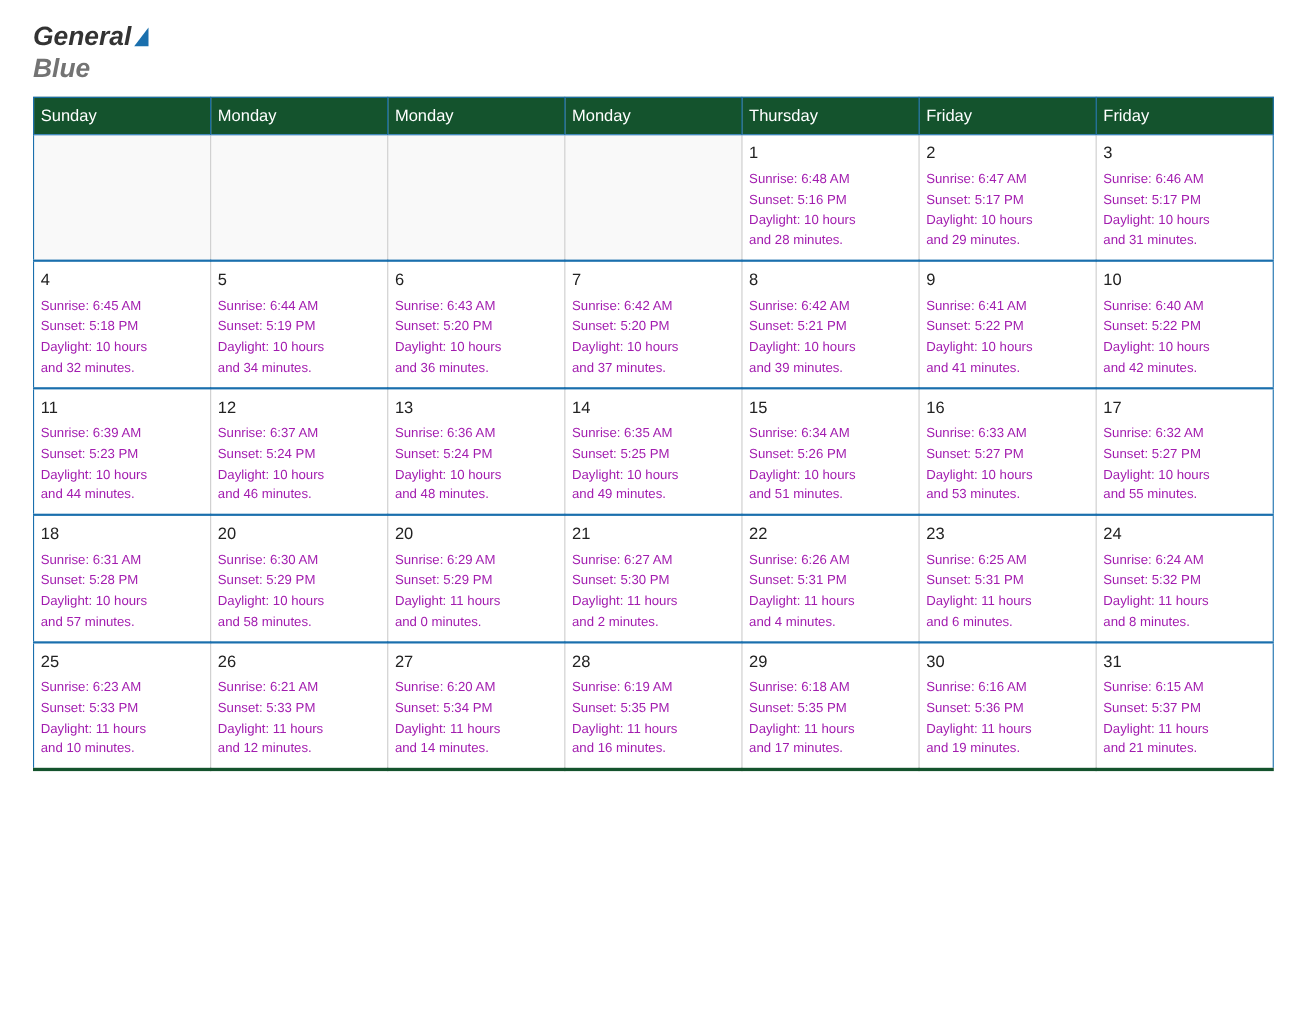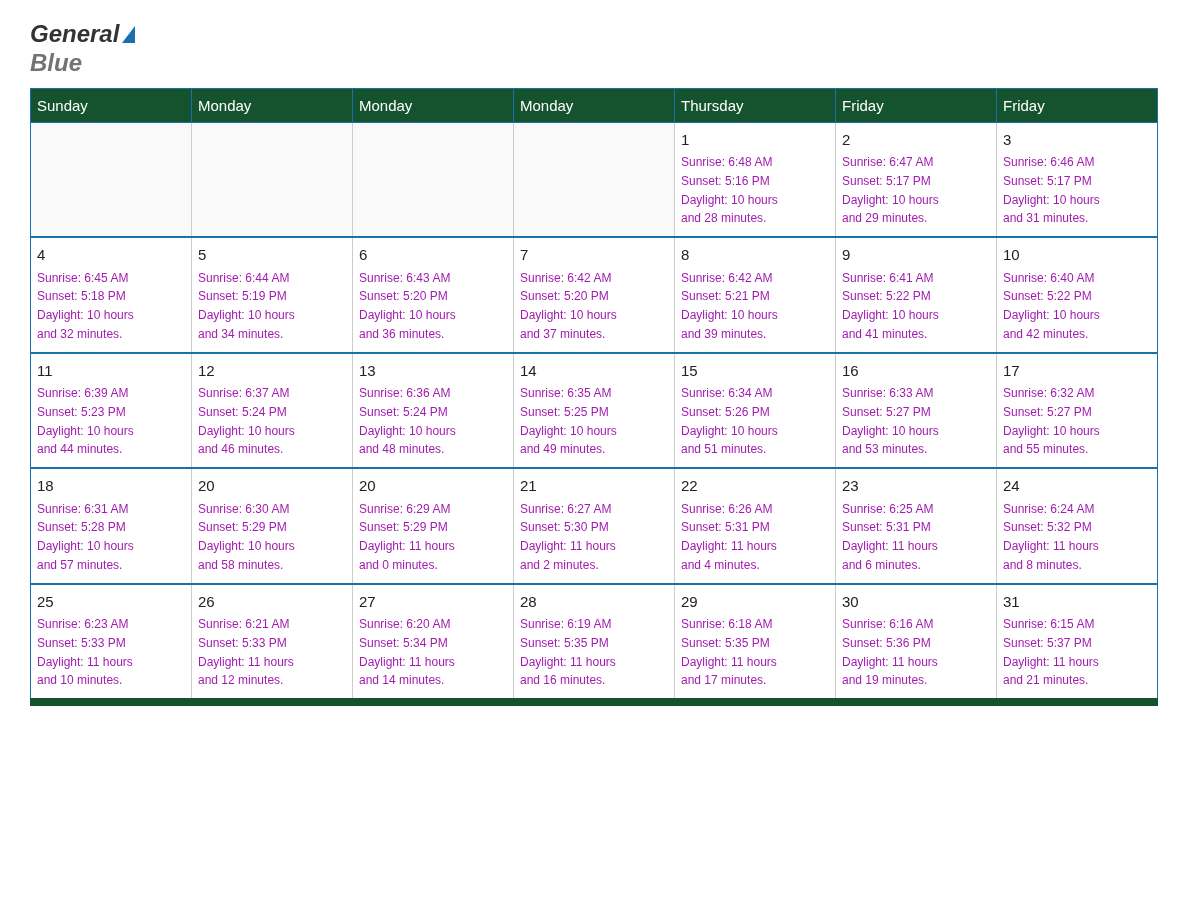--- a/index.html
+++ b/index.html
@@ -62,21 +62,21 @@
       color: #222;
       display: block;
       margin-bottom: 2px;
     }
     .day-info {
       font-size: 12px;
       color: #a21caf;
       line-height: 1.55;
     }
     .empty-cell { background: #f9f9f9; }
-    tbody tr:last-child { border-bottom: 8px solid #14532d; }
+    tbody tr:last-child { border-bottom: 3px solid #14532d; }
   </style>
 </head>
 <body>
 
 <div id="header">
   <div id="logo-area">
   <div style="line-height:1.2;">
     <div>
       <span style="font-size:24px;font-weight:bold;color:#333;">General</span><span style="display:inline-block;width:0;height:0;border-left:13px solid transparent;border-bottom:17px solid #1a6fad;margin-left:3px;vertical-align:middle;position:relative;top:-3px;"></span>
     </div>

